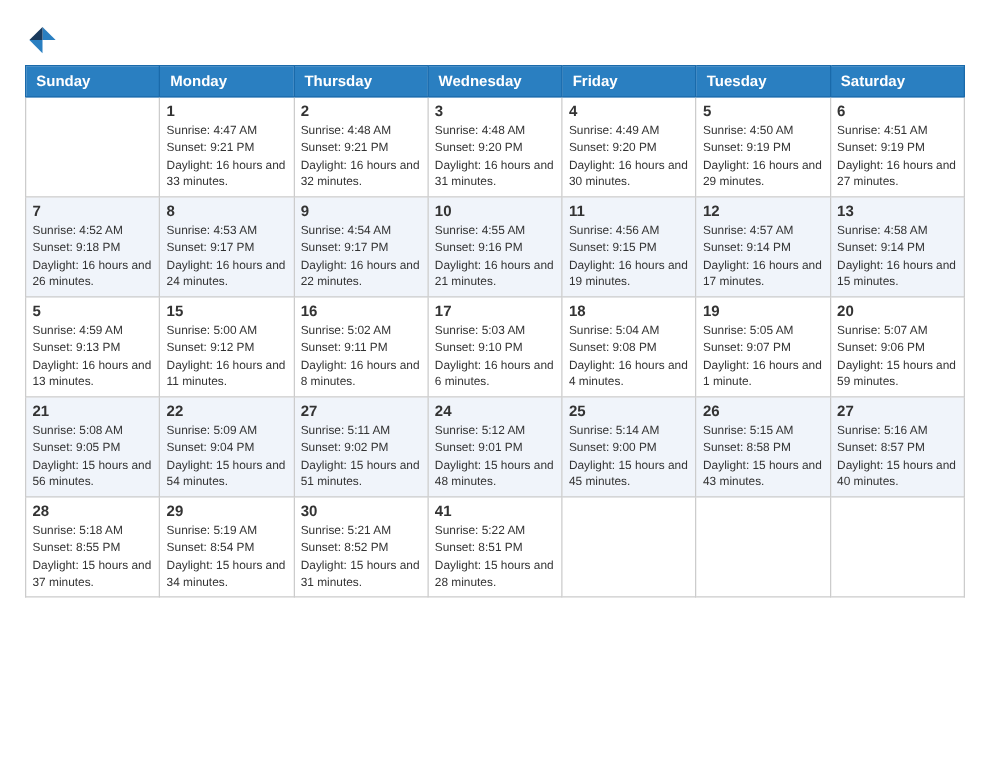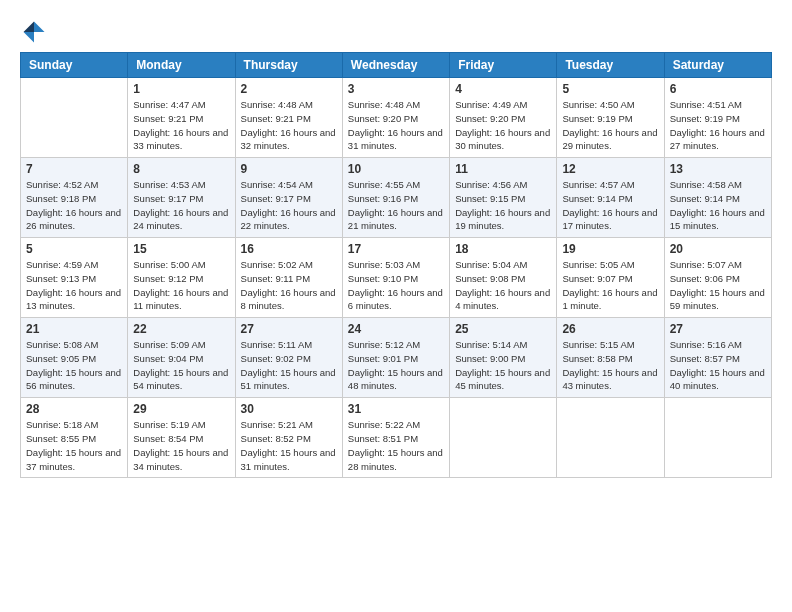--- a/index.html
+++ b/index.html
@@ -255,21 +255,21 @@
           </td>
           <td>
             <div class="day-number">29</div>
             <div class="day-info">Sunrise: 5:19 AM<br>Sunset: 8:54 PM<br>Daylight: 15 hours and 34 minutes.</div>
           </td>
           <td>
             <div class="day-number">30</div>
             <div class="day-info">Sunrise: 5:21 AM<br>Sunset: 8:52 PM<br>Daylight: 15 hours and 31 minutes.</div>
           </td>
           <td>
-            <div class="day-number">31</div>
+            <div class="day-number">41</div>
             <div class="day-info">Sunrise: 5:22 AM<br>Sunset: 8:51 PM<br>Daylight: 15 hours and 28 minutes.</div>
           </td>
           <td class="empty-cell"></td>
           <td class="empty-cell"></td>
           <td class="empty-cell"></td>
         </tr>
       </tbody>
   </table>
 </div>
 

